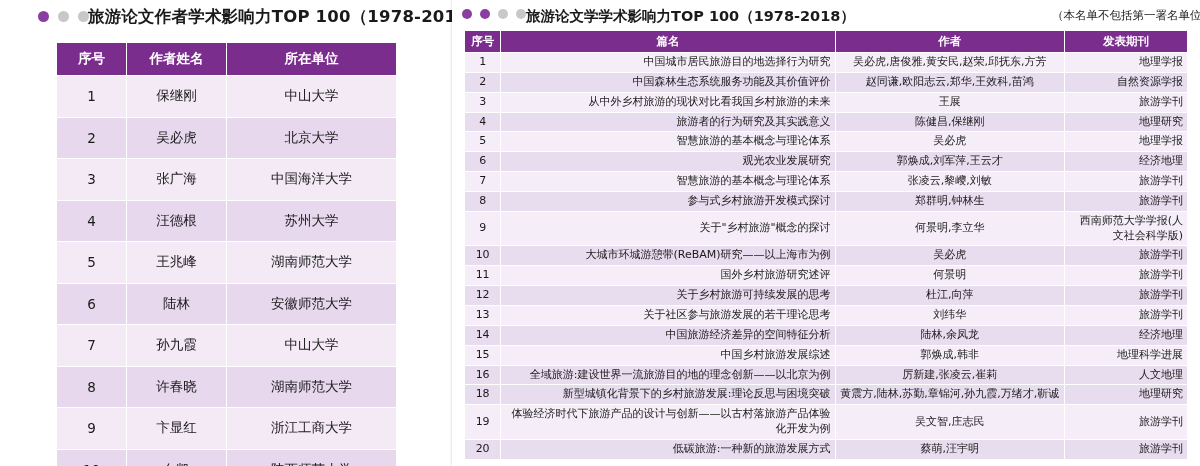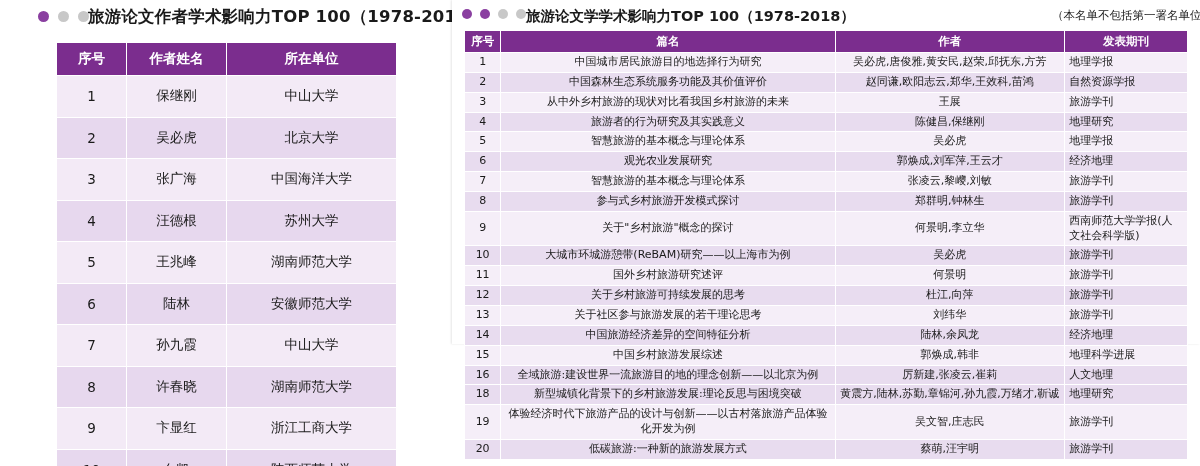--- a/index.html
+++ b/index.html
@@ -86,21 +86,21 @@
   .col-rank { width: 70px; }
   .col-name { width: 100px; }
   .col-org  { width: 170px; }
 
   
   .right-panel {
     position: absolute;
     left: 452px;
     top: 0;
     width: 748px;
-    height: 344px;
+    height: 466px;
     background: #ffffff;
     box-shadow: -1px 0 2px rgba(0,0,0,0.10);
   }
   .right-header {
     position: relative;
     height: 30px;
   }
   .dots-right {
     position: absolute;
     left: 10px;
@@ -156,23 +156,23 @@
     border: 1px solid #ffffff;
     font-size: 11px;
     color: #1a1a1a;
     background: #f5eef8;
     padding: 2px 4px;
     line-height: 1.35;
     vertical-align: middle;
   }
   table.right-table tr.alt td { background: #e8dcef; }
   td.c-num { text-align: center; width: 36px; }
-  td.c-title { text-align: center; }
+  td.c-title { text-align: right; }
   td.c-author { text-align: center; }
-  td.c-journal { text-align: left; }
+  td.c-journal { text-align: right; }
   .rc-num { width: 36px; }
   .rc-title { width: 332px; }
   .rc-author { width: 228px; }
   .rc-journal { width: 122px; }
 </style>
 </head>
 <body>
 
 <div class="page">
 

